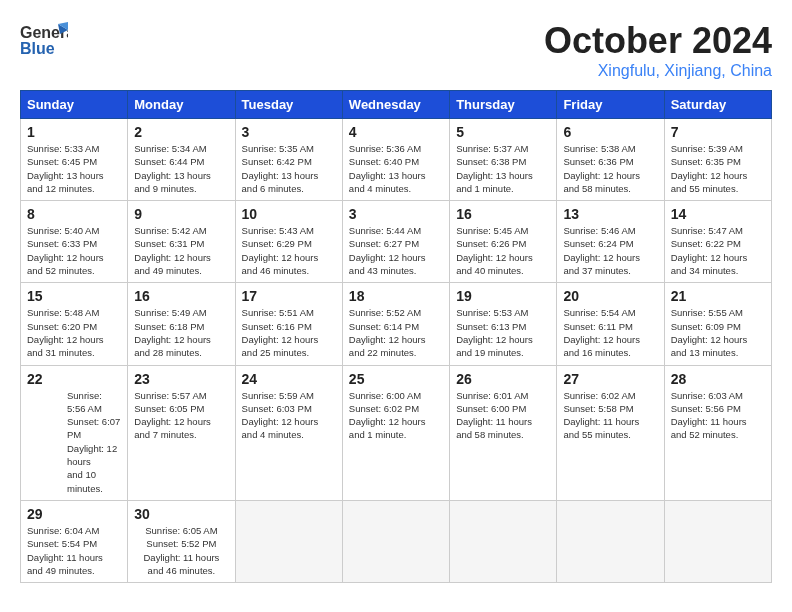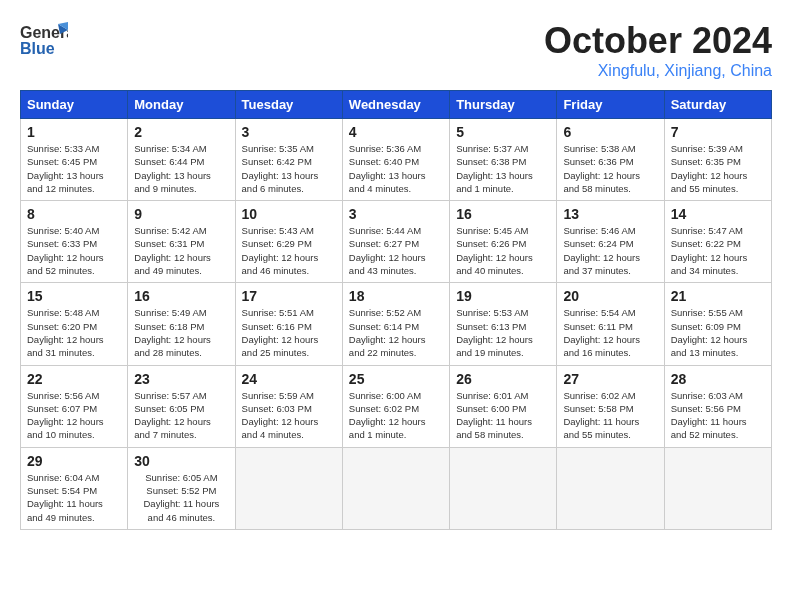--- a/index.html
+++ b/index.html
@@ -254,21 +254,21 @@
           <span class="day-num">21</span>
           <div class="day-info" style="white-space: pre-line;">Sunrise: 5:55 AM
 Sunset: 6:09 PM
 Daylight: 12 hours
 and 13 minutes.</div>
         </td>
       </tr>
       <tr>
         <td>
           <span class="day-num">22</span>
-          <div class="day-info" style="white-space: pre-line;">Sunrise: 5:56 AM
+          <div class="day-info" style="white-space: pre-line; margin-left: 40px;">Sunrise: 5:56 AM
 Sunset: 6:07 PM
 Daylight: 12 hours
 and 10 minutes.</div>
         </td>
         <td>
           <span class="day-num">23</span>
           <div class="day-info" style="white-space: pre-line;">Sunrise: 5:57 AM
 Sunset: 6:05 PM
 Daylight: 12 hours
 and 7 minutes.</div>

